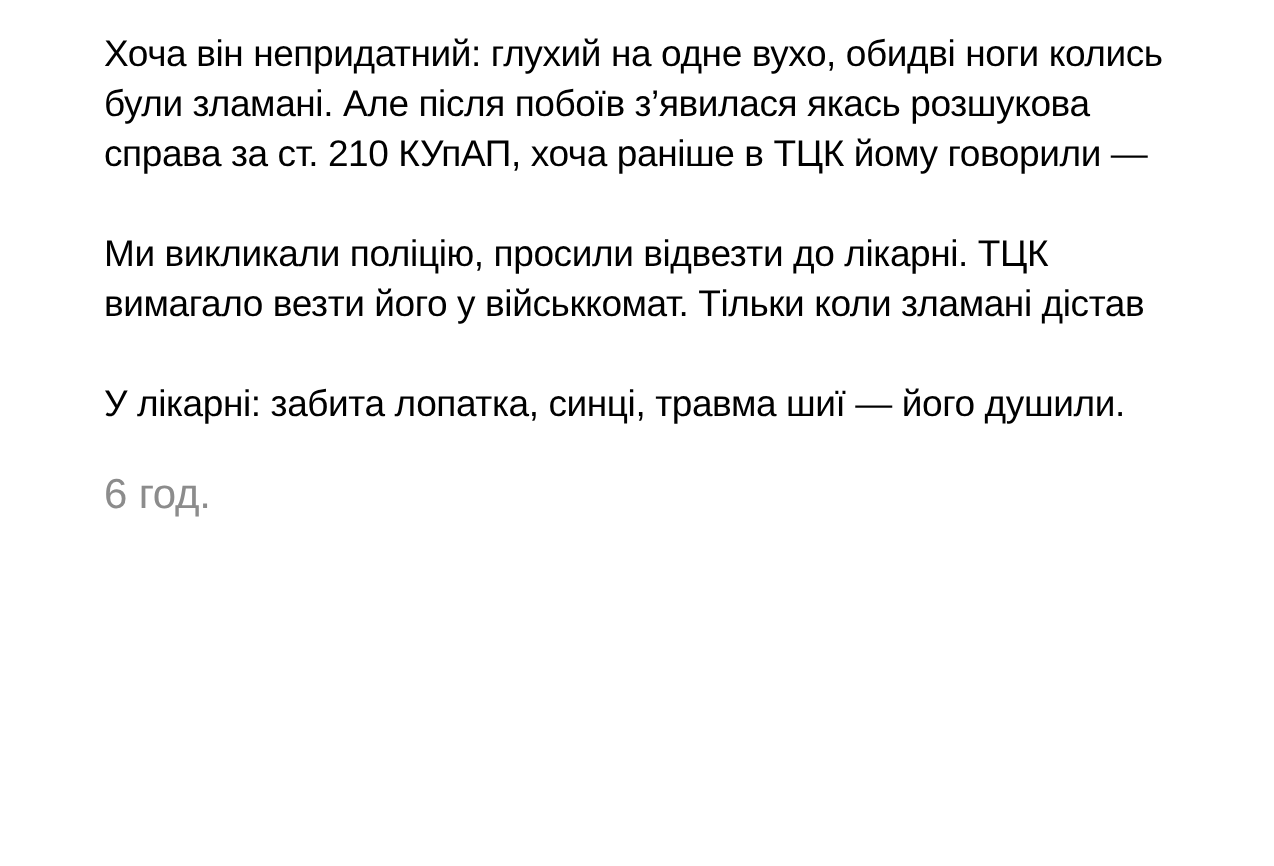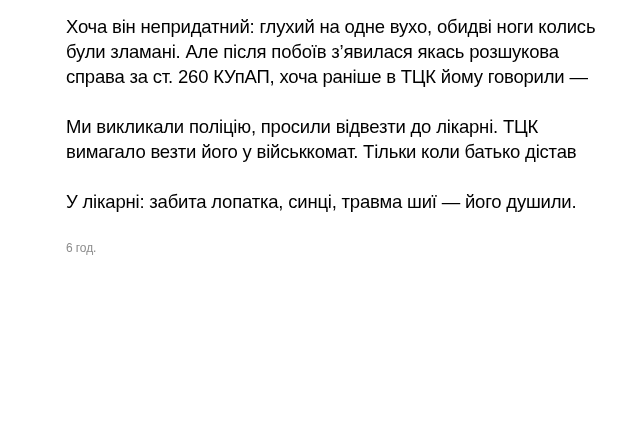--- a/index.html
+++ b/index.html
@@ -7,56 +7,56 @@
     padding: 0;
     background: #ffffff;
   }
   body {
     width: 637px;
     height: 433px;
     overflow: hidden;
     font-family: "Liberation Sans", sans-serif;
   }
   .post {
-    padding: 14px 20px 0 66px;
+    padding: 14px 20px 0 52px;
   }
   .para {
     margin: 0 0 25px 0;
     font-size: 18.5px;
     line-height: 25px;
     color: #000000;
     letter-spacing: -0.2px;
   }
   .line {
     display: block;
     white-space: nowrap;
   }
   .timestamp {
     margin-top: 7px;
-    font-size: 12px;
+    font-size: 21px;
     line-height: 18px;
     color: #8c8c8c;
     letter-spacing: -0.1px;
   }
 </style>
 </head>
 <body>
 
 <div class="post">
   <div>
 
     <p class="para">
       <span class="line">Хоча він непридатний: глухий на одне вухо, обидві ноги колись</span>
       <span class="line">були зламані. Але після побоїв з’явилася якась розшукова</span>
-      <span class="line">справа за ст. 260 КУпАП, хоча раніше в ТЦК йому говорили —</span>
+      <span class="line">справа за ст. 210 КУпАП, хоча раніше в ТЦК йому говорили —</span>
     </p>
 
     <p class="para">
       <span class="line">Ми викликали поліцію, просили відвезти до лікарні. ТЦК</span>
-      <span class="line">вимагало везти його у військкомат. Тільки коли батько дістав</span>
+      <span class="line">вимагало везти його у військкомат. Тільки коли зламані дістав</span>
     </p>
 
     <p class="para">
       <span class="line">У лікарні: забита лопатка, синці, травма шиї — його душили.</span>
     </p>
 
 
   </div>
 
   <div class="timestamp">6 год.</div>

